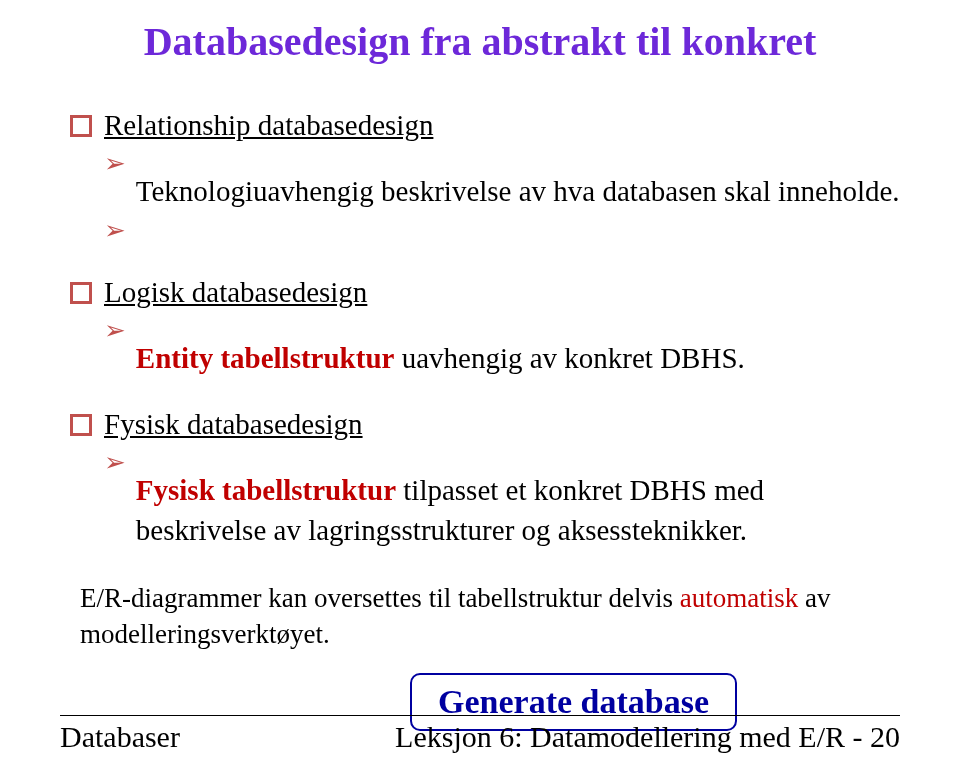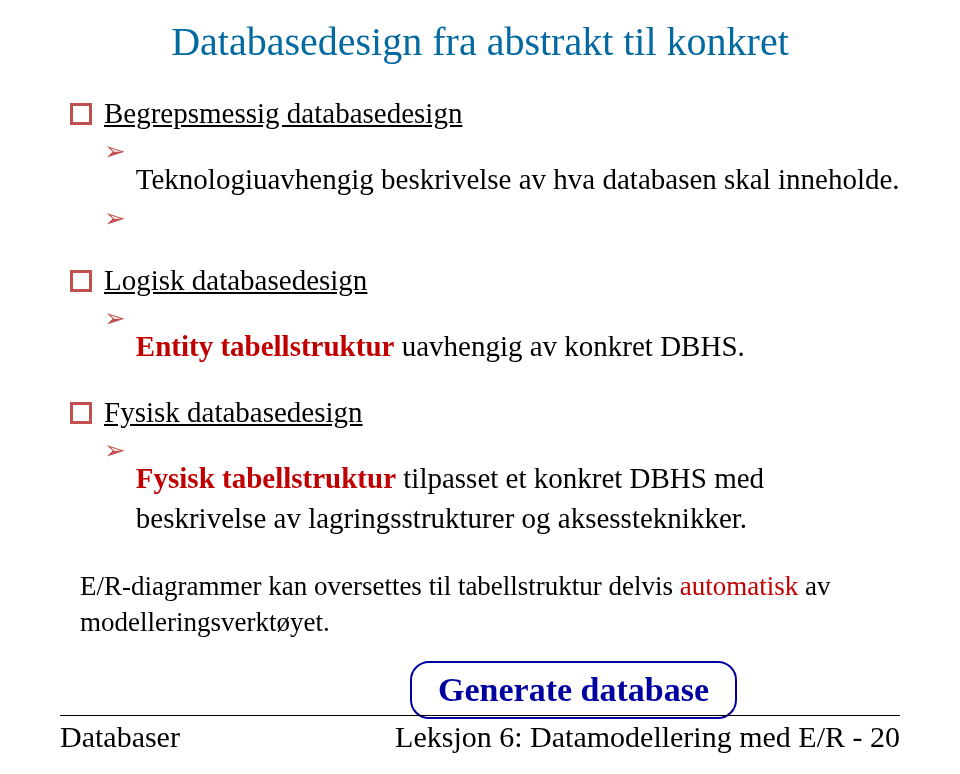--- a/index.html
+++ b/index.html
@@ -19,25 +19,25 @@
     
     .slide {
       width: 100%;
       height: 100%;
       padding: 18px 60px 40px 60px;
       display: flex;
       flex-direction: column;
     }
     
     .title {
-      color: #0369a1;
+      color: #6d28d9;
       font-size: 40px;
-      font-weight: normal;
+      font-weight: bold;
       text-align: center;
-      margin-bottom: 32px;
+      margin-bottom: 44px;
     }
     
     .content {
       flex: 1;
       padding-left: 10px;
     }
     
     .section {
       margin-bottom: 30px;
     }
@@ -101,21 +101,21 @@
       margin-bottom: 20px;
       margin-left: 10px;
     }
     
     .automatisk {
       color: #c00000;
     }
     
     .generate-box {
       border: 2px solid #0000a0;
-      border-radius: 19px;
+      border-radius: 10px;
       padding: 8px 26px;
       display: inline-block;
       margin-left: 340px;
     }
     
     .generate-text {
       color: #0000a0;
       font-size: 34px;
       font-weight: bold;
     }
@@ -144,21 +144,21 @@
 
 <div class="slide">
   <div class="title">Databasedesign fra abstrakt til konkret</div>
 
   <div class="content">
     
     
     <div class="section">
       <div class="section-header">
         <div class="square-bullet"></div>
-        <div class="section-title">Begrepsmessig databasedesign</div>
+        <div class="section-title">Relationship databasedesign</div>
       </div>
       <div class="sub-item">
         <div class="arrow-bullet">➢</div>
         <div class="sub-text">
           <span>Teknologiuavhengig beskrivelse av hva databasen skal inneholde.</span>
         </div>
       </div>
       <div class="sub-item">
         <div class="arrow-bullet">➢</div>
       </div>

